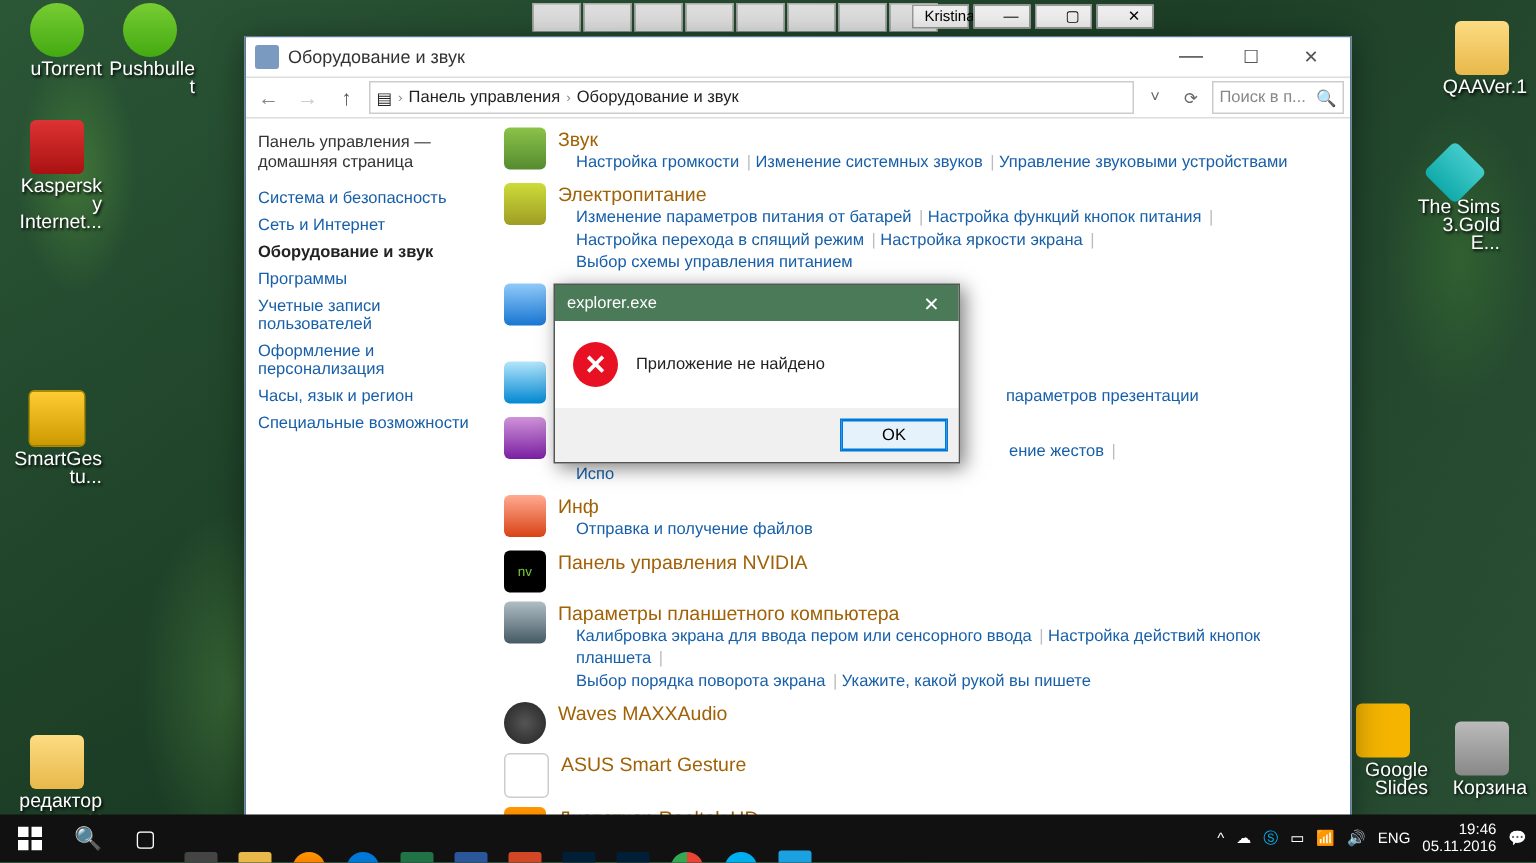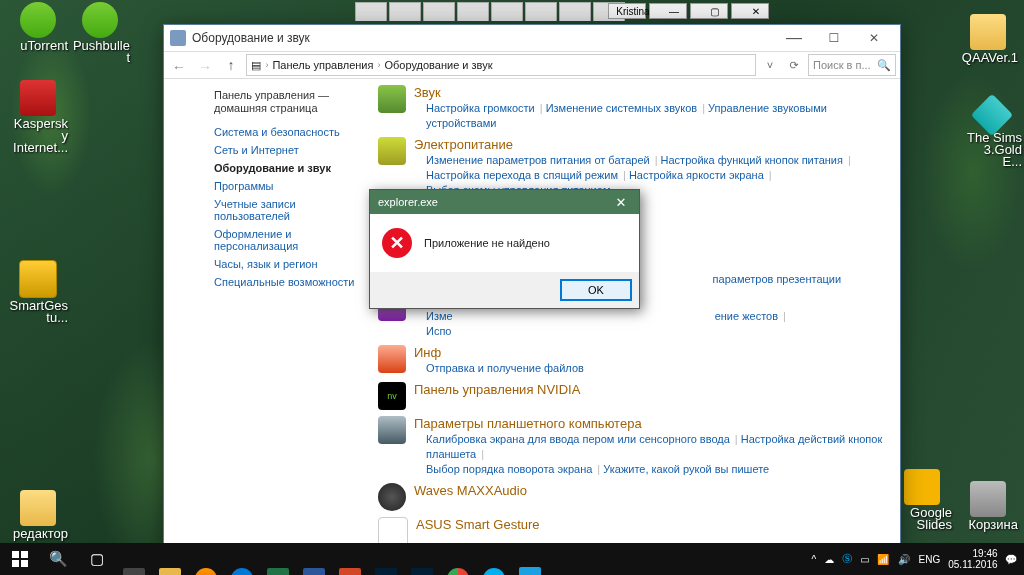--- a/index.html
+++ b/index.html
@@ -26,21 +26,21 @@
 .titlebar{height:26px;display:flex;align-items:center;padding:0 6px;background:#fff;font-size:12px;color:#333;}
 .titlebar .ticon{width:16px;height:16px;background:#7a9abf;margin-right:6px;border-radius:2px;}
 .window-controls{margin-left:auto;display:flex;}
 .window-controls span{width:40px;height:26px;display:flex;align-items:center;justify-content:center;font-size:12px;color:#555;cursor:default;font-family:Arial;}
 .navbar{height:26px;display:flex;align-items:center;border-top:1px solid #ddd;border-bottom:1px solid #ddd;padding:0 4px;gap:4px;}
 .nav-arrow{width:22px;height:22px;display:flex;align-items:center;justify-content:center;color:#888;font-size:14px;}
 .breadcrumb{flex:1;height:20px;border:1px solid #ccc;display:flex;align-items:center;padding:0 4px;font-size:11px;color:#222;gap:4px;}
 .breadcrumb .sep{color:#888;font-size:9px;}
 .bc-refresh{width:20px;color:#666;display:flex;align-items:center;justify-content:center;}
 .searchbox{width:78px;height:20px;border:1px solid #ccc;padding:0 4px;display:flex;align-items:center;color:#888;font-size:11px;}
-.body{display:flex;height:calc(100% - 54px);padding-left:42px;}
+.body{display:flex;height:calc(100% - 54px);}
 .sidebar{width:150px;padding:10px 8px;font-size:11px;color:#175fa9;}
 .sidebar .cphome{color:#333;line-height:13px;}
 .sidebar .sep{height:8px;}
 .sidebar .navitem{padding:3px 0;color:#175fa9;cursor:default;}
 .sidebar .navitem.active{color:#222;font-weight:bold;}
 .content{flex:1;padding:6px 10px 10px 6px;overflow:hidden;}
 .cat{display:flex;gap:8px;margin-bottom:6px;}
 .cat .caticon{width:28px;height:28px;flex:none;border-radius:4px;}
 .cat-body{flex:1;}
 .cat-title{color:#a16207;font-size:13px;margin:0 0 1px;}
@@ -115,21 +115,21 @@
     </div>
   <div class="desktop-icon" style="left:8px;top:490px">
       <div class="ico ico-folder"></div>
       <div class="lbl">редакторы</div>
     </div>
 
   <div class="desktop-icon" style="right:6px;top:14px">
       <div class="ico ico-folder"></div>
       <div class="lbl">QAAVer.1</div>
     </div>
-  <div class="desktop-icon" style="right:2px;top:100px">
+  <div class="desktop-icon" style="right:24px;top:100px">
       <div class="ico ico-teal" style="transform:rotate(45deg);width:30px;height:30px"></div>
       <div class="lbl">The Sims 3.Gold E...</div>
     </div>
   <div class="desktop-icon" style="right:204px;bottom:44px">
       <div class="ico" style="background:#0f9d58"></div>
       <div class="lbl">Google Sheets</div>
     </div>
   <div class="desktop-icon" style="right:138px;bottom:44px">
       <div class="ico" style="background:#4285f4"></div>
       <div class="lbl">Google Docs</div>

